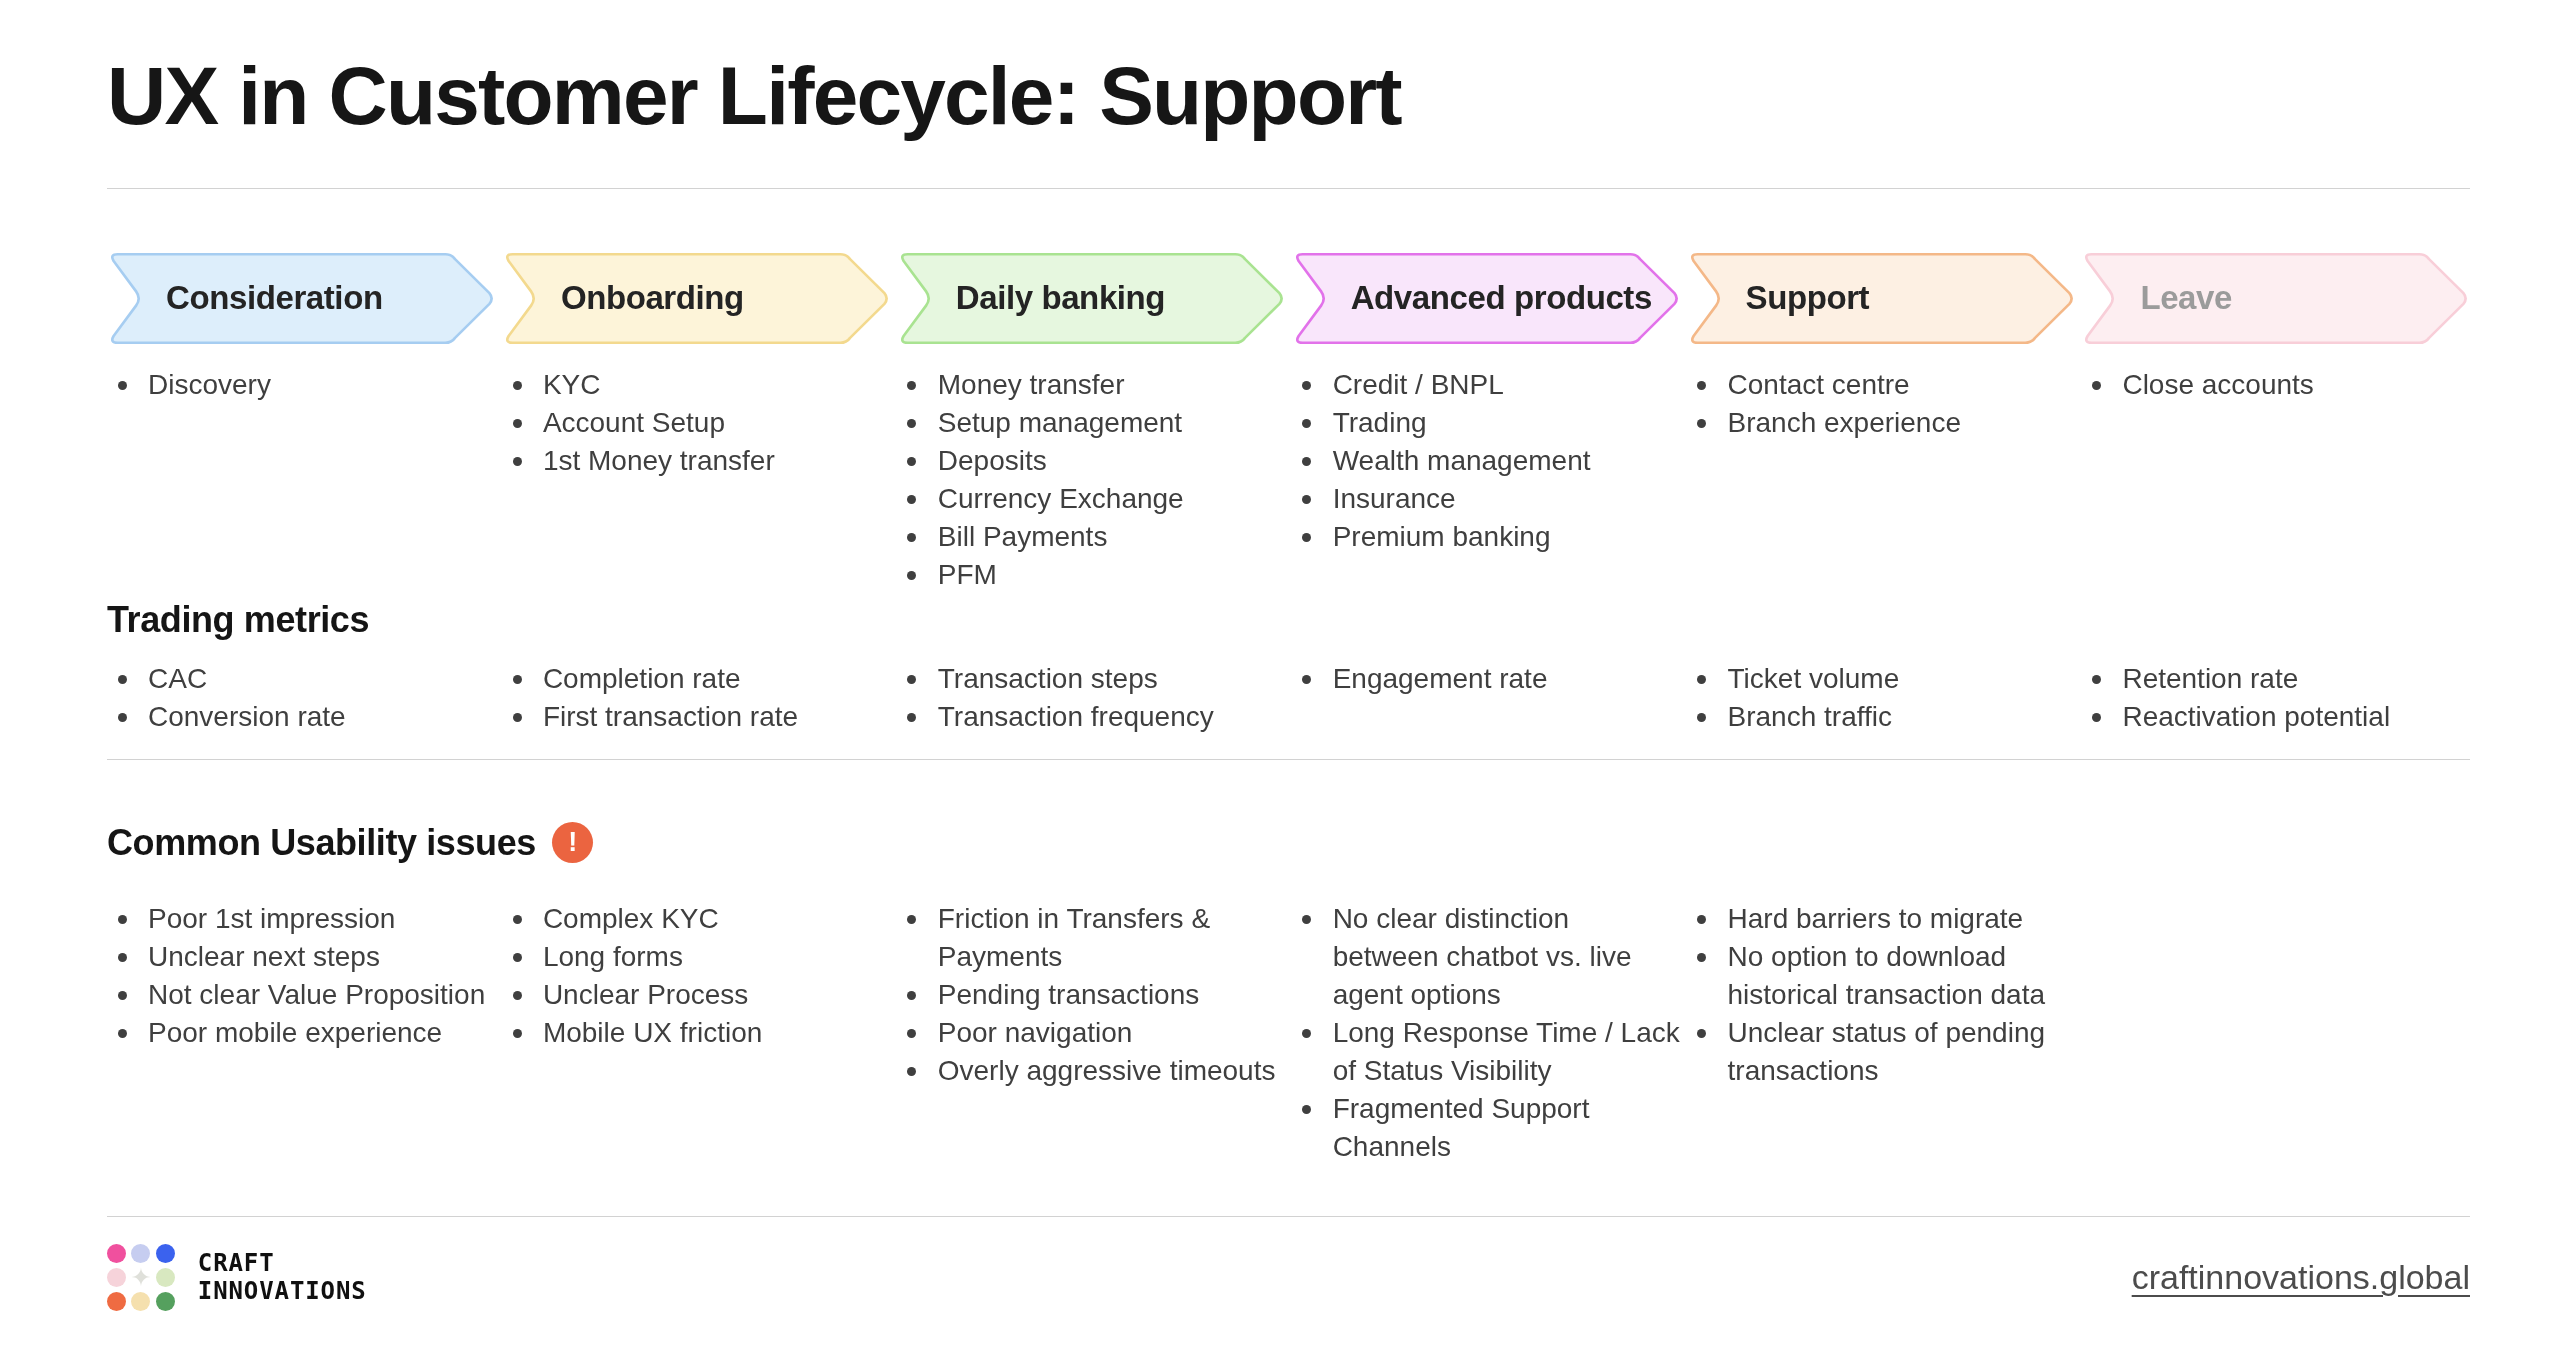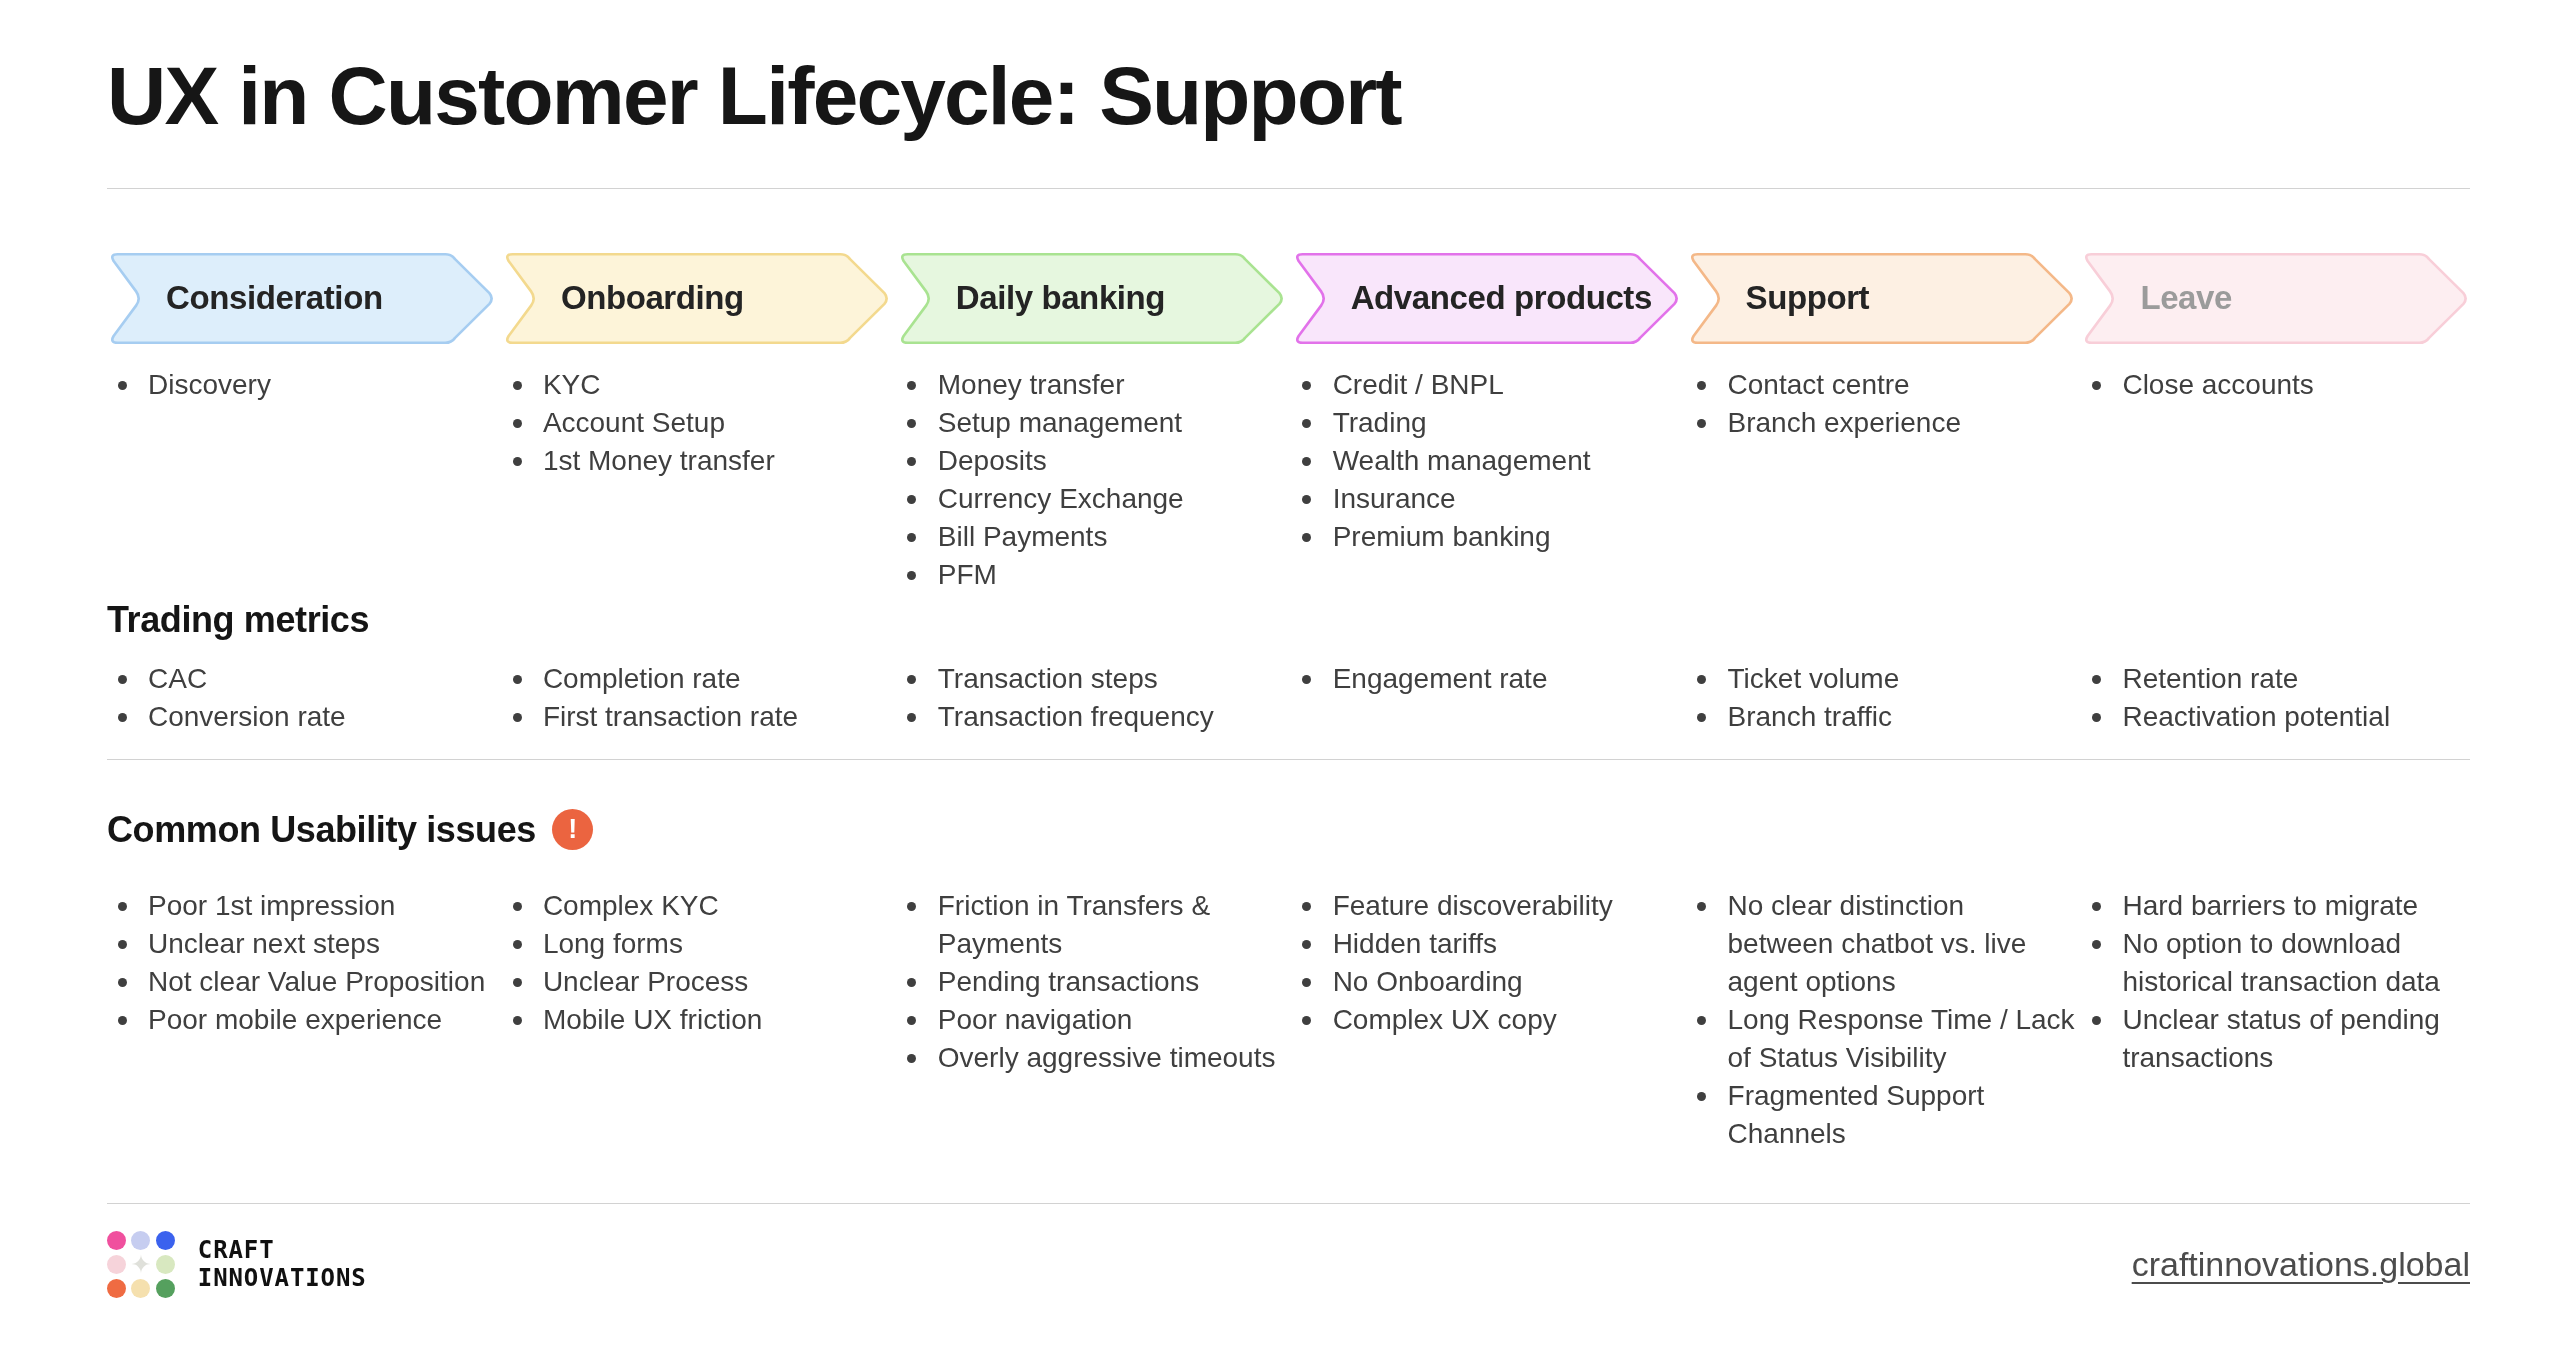--- a/index.html
+++ b/index.html
@@ -24,21 +24,21 @@
 
   ul.items{margin:0;padding:0;list-style:none;}
   ul.items li{position:relative;padding-left:41px;font-size:28px;line-height:38px;color:#3f3f3f;}
   ul.items li::before{content:"";position:absolute;left:10.7px;top:15px;width:9px;height:9px;
     border-radius:50%;background:currentColor;}
 
   .activities{margin-top:21px;min-height:222px;}
   h2{margin:0;font-size:36px;font-weight:700;letter-spacing:-0.4px;color:#151515;}
   .h2-metrics{margin-top:5.4px;}
   .metrics{margin-top:19px;min-height:77px;}
-  .h2-issues{margin-top:49px;display:flex;align-items:center;}
+  .h2-issues{margin-top:62px;display:flex;align-items:center;}
   .warn{display:inline-flex;align-items:center;justify-content:center;width:41px;height:41px;
     border-radius:50%;color:#fff;font-size:27px;font-weight:700;margin-left:16px;}
   .issues{margin-top:36px;}
 
   .footer{display:flex;justify-content:space-between;align-items:center;margin-top:27px;}
   .logo{display:flex;align-items:center;gap:23px;}
   .dots{display:grid;grid-template-columns:repeat(3,19px);grid-auto-rows:19px;gap:5.4px;}
   .dot{width:19px;height:19px;border-radius:50%;}
   .dot-sparkle{display:flex;align-items:center;justify-content:center;font-size:25px;line-height:19px;}
   .logo-text{font-family:"DejaVu Sans Mono",monospace;font-weight:700;font-size:24px;
@@ -170,26 +170,20 @@
         <li>Complex KYC</li>
         <li>Long forms</li>
         <li>Unclear Process</li>
         <li>Mobile UX friction</li>
       </ul>
     <ul class="items">
         <li>Friction in Transfers &amp; Payments</li>
         <li>Pending transactions</li>
         <li>Poor navigation</li>
         <li>Overly aggressive timeouts</li>
-      </ul>
-    <ul class="items">
-        <li>Feature discoverability</li>
-        <li>Hidden tariffs</li>
-        <li>No Onboarding</li>
-        <li>Complex UX copy</li>
       </ul>
     <ul class="items">
         <li>No clear distinction between chatbot vs. live agent options</li>
         <li>Long Response Time / Lack of Status Visibility</li>
         <li>Fragmented Support Channels</li>
       </ul>
     <ul class="items muted">
         <li>Hard barriers to migrate</li>
         <li>No option to download historical transaction data</li>
         <li>Unclear status of pending transactions</li>

